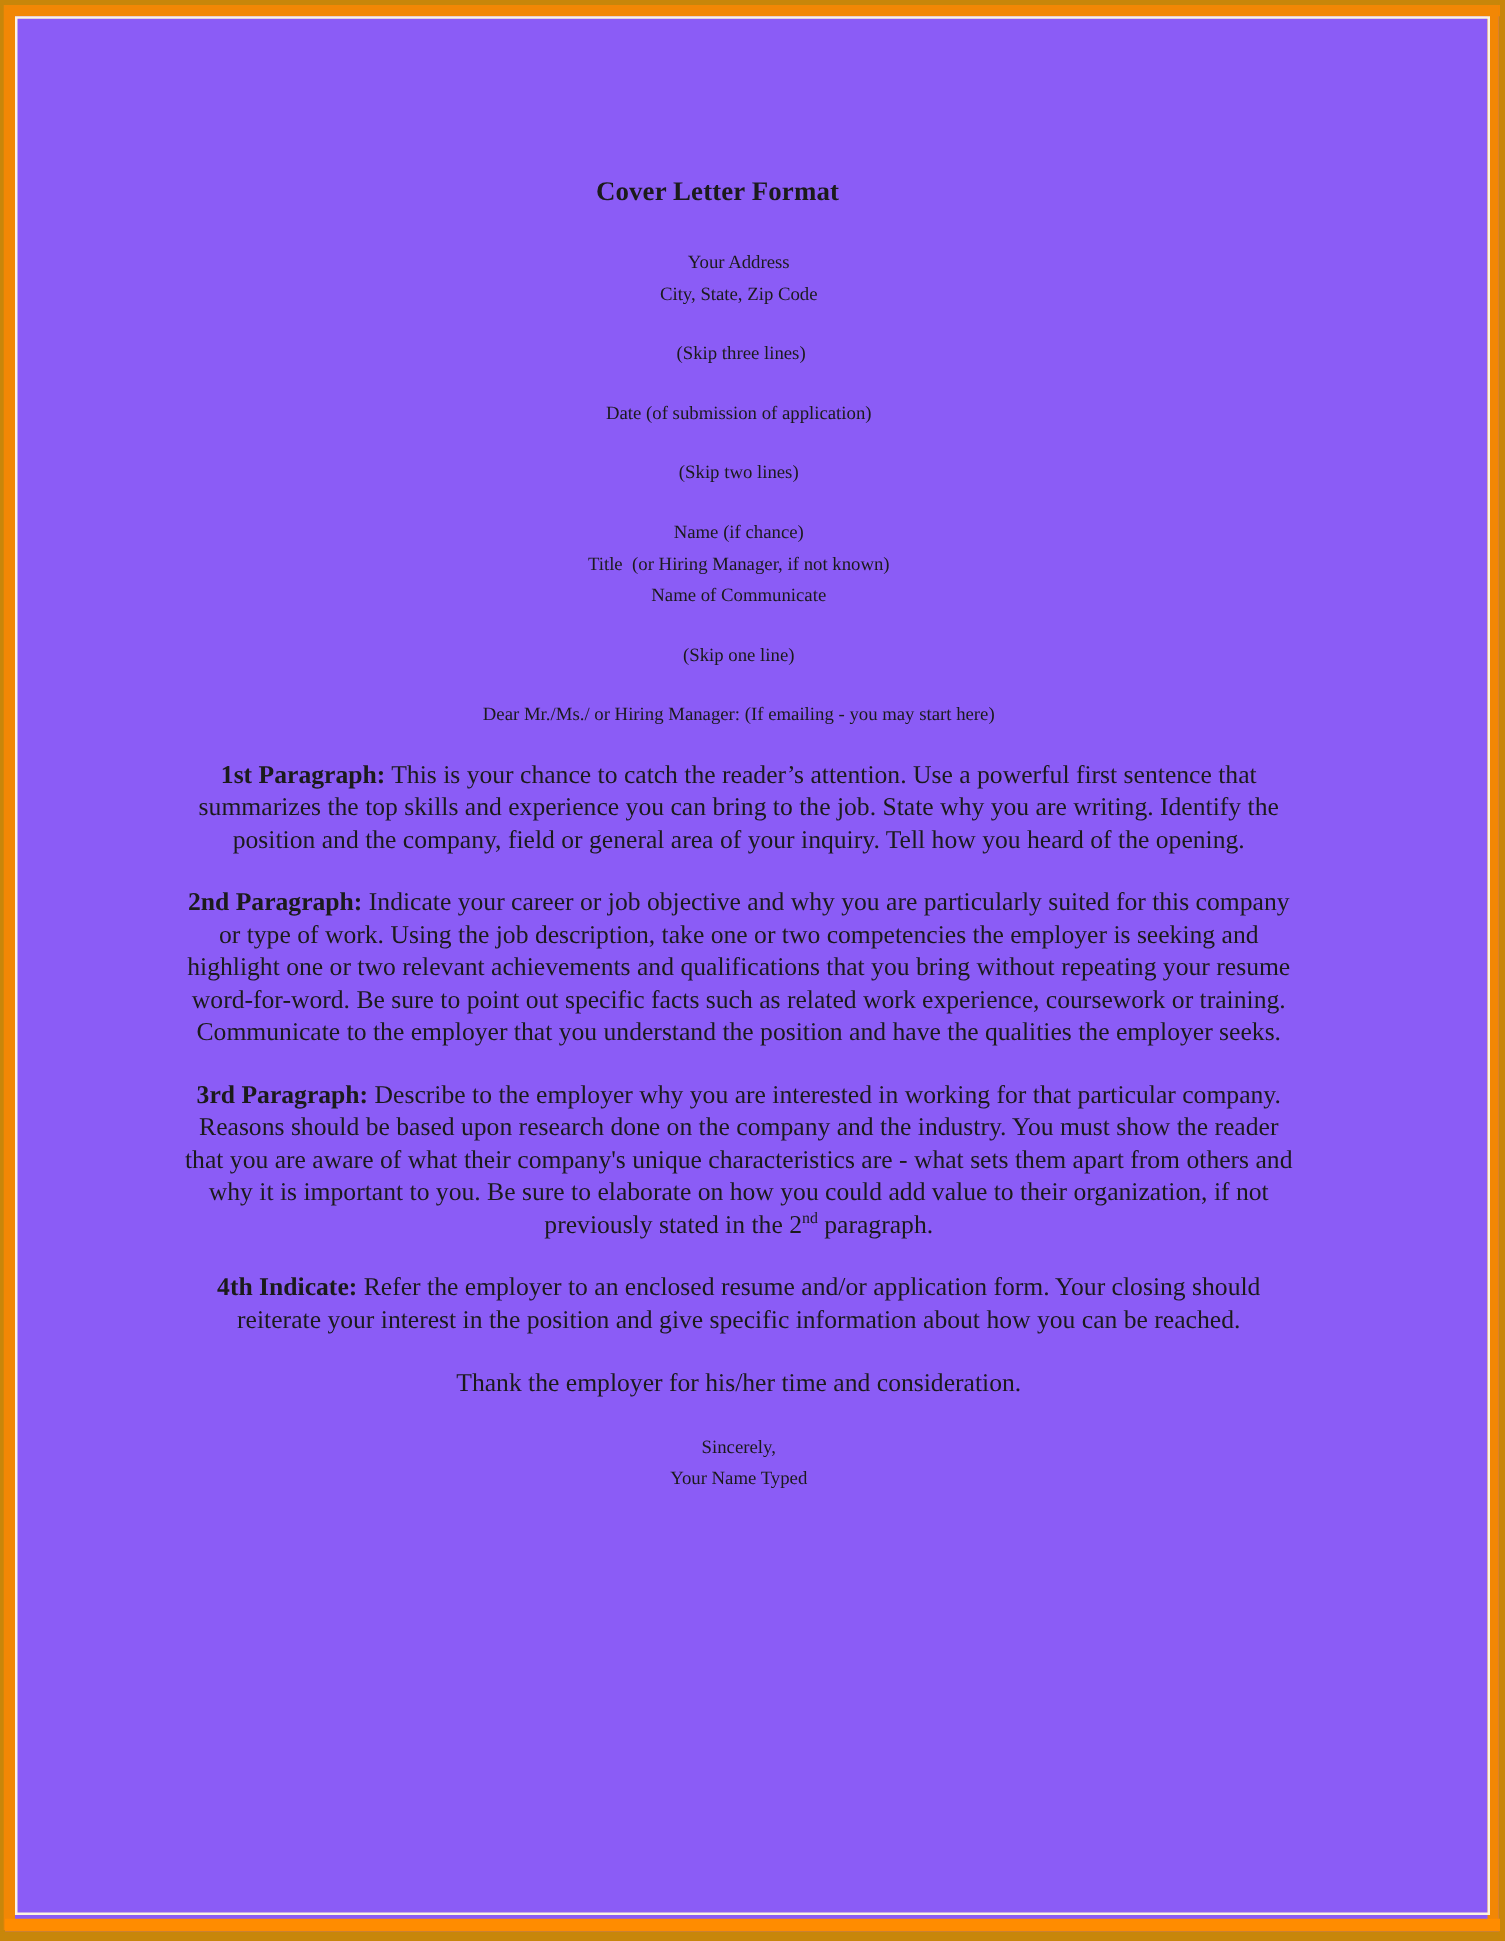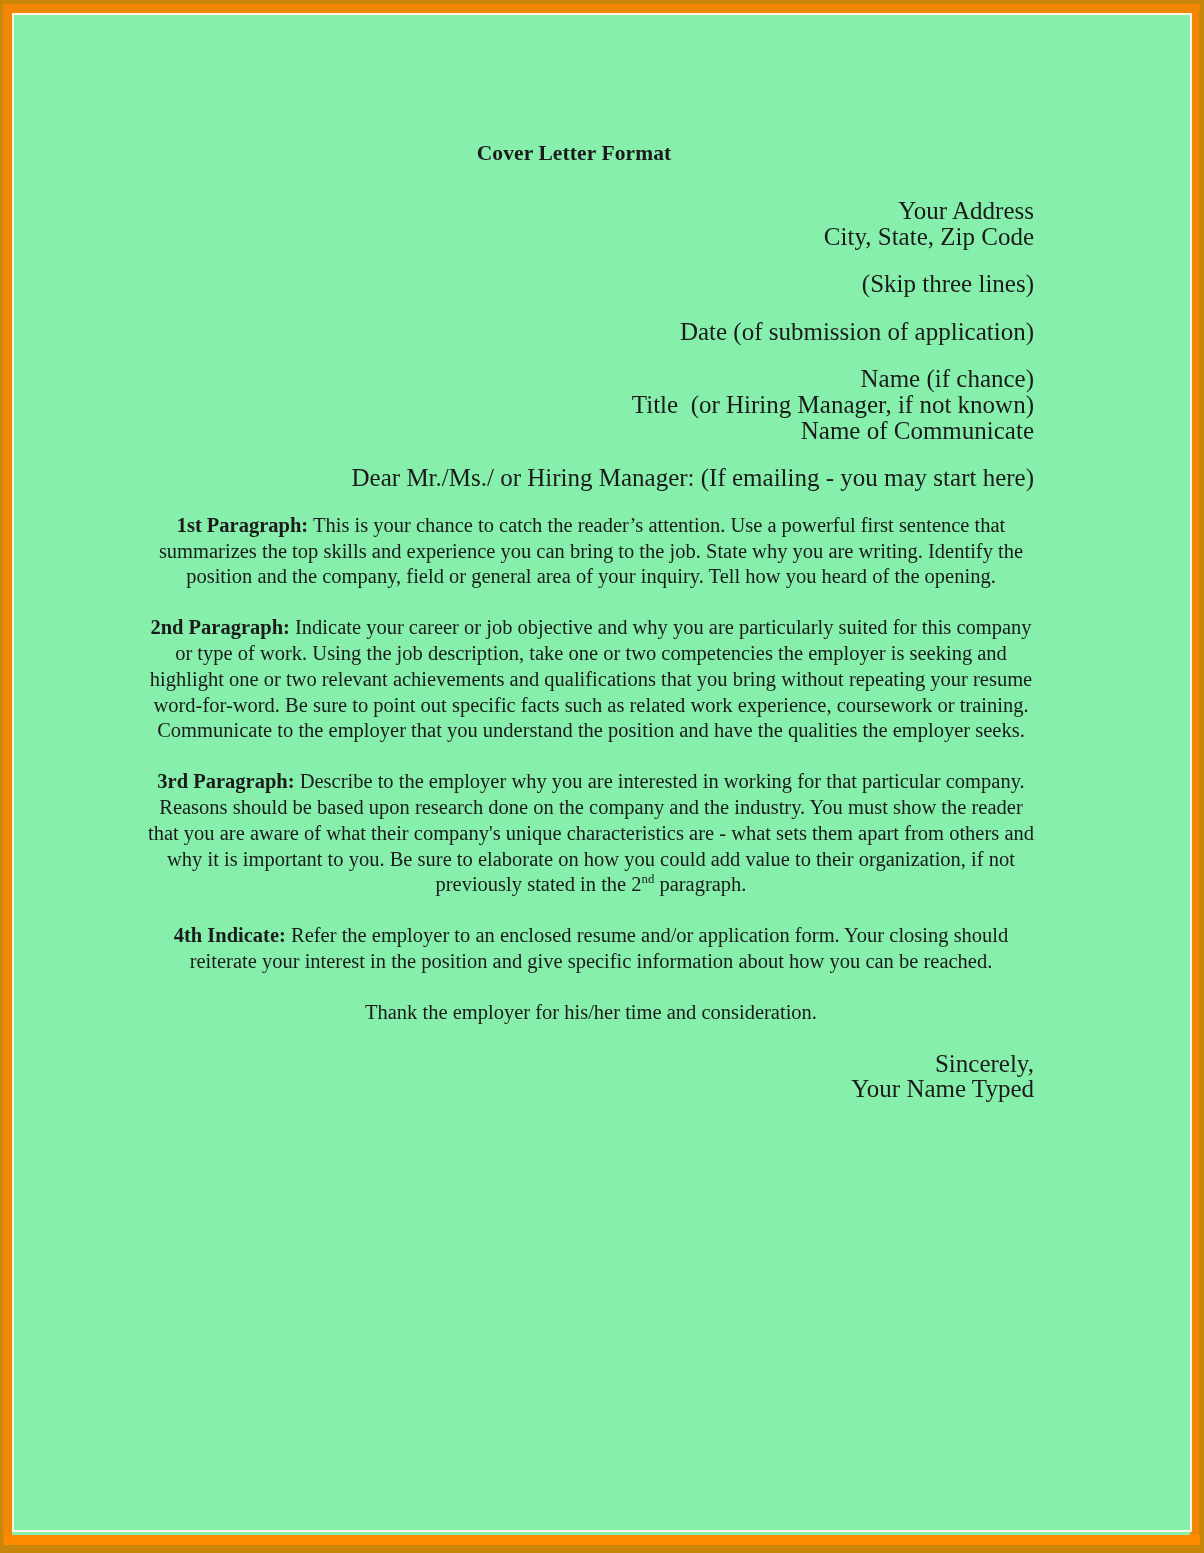--- a/index.html
+++ b/index.html
@@ -13,21 +13,21 @@
     overflow: hidden;
     font-family: "Liberation Serif", "DejaVu Serif", serif;
   }
 
   
   .page-frame {
     position: relative;
     width: 1204px;
     height: 1553px;
     box-sizing: border-box;
-    background: #86efac;
+    background: #8b5cf6;
   }
   .frame-band {
     position: absolute;
     pointer-events: none;
   }
   
   .band-outer-top    { left: 0;    top: 0;     width: 1204px; height: 5px;   background: #C8860A; }
   .band-outer-left   { left: 0;    top: 0;     width: 4px;    height: 1553px; background: #C8860A; }
   .band-outer-right  { right: 0;   top: 0;     width: 5px;    height: 1553px; background: #C8860A; }
   .band-outer-bottom { left: 0;    bottom: 0;  width: 1204px; height: 8px;   background: #C8860A; }
@@ -58,25 +58,25 @@
     font-weight: bold;
     font-size: 21.5px;
     line-height: 26px;
     color: #1b1b1b;
     margin: 0 0 32px 0;
     letter-spacing: 0.1px;
     padding-right: 34px;
   }
 
   .block {
-    font-size: 25px;
+    font-size: 15px;
     line-height: 25.6px;
     color: #1b1b1b;
     margin: 0 0 22px 0;
-    text-align: right;
+    text-align: center;
   }
   .line { display: block; white-space: pre-wrap; }
 
   .para {
     font-size: 20.5px;
     line-height: 25.8px;
     color: #1b1b1b;
     margin: 0 0 25px 0;
     text-align: center;
   }
@@ -114,27 +114,33 @@
     </div>
 
     <div class="block">
       <span class="line"> (Skip three lines)</span>
     </div>
 
     <div class="block">
       <span class="line">Date (of submission of application)</span>
     </div>
 
+    <div class="block">
+      <span class="line">(Skip two lines)</span>
+    </div>
 
     <div class="block">
       <span class="line">Name (if chance)</span>
       <span class="line">Title  (or Hiring Manager, if not known)</span>
       <span class="line">Name of Communicate</span>
     </div>
 
+    <div class="block">
+      <span class="line">(Skip one line)</span>
+    </div>
 
     <div class="block">
       <span class="line">Dear Mr./Ms./ or Hiring Manager: (If emailing - you may start here)</span>
     </div>
 
     <p class="para"><span class="lbl">1st Paragraph:</span><span>  This is your chance to catch the reader’s attention. Use a powerful first sentence that summarizes the top skills and experience you can bring to the job.  State why you are writing. Identify the position and the company, field or general area of your inquiry. Tell how you heard of the opening.</span></p>
 
     <p class="para"><span class="lbl">2nd Paragraph:</span><span>  Indicate your career or job objective and why you are particularly suited for this company or type of work. Using the job description, take one or two competencies the employer is seeking and highlight one or two relevant achievements and qualifications that you bring without repeating your resume word-for-word. Be sure to point out specific facts such as related work experience, coursework or training. Communicate to the employer that you understand the position and have the qualities the employer seeks.</span></p>
 
     <p class="para"><span class="lbl">3rd Paragraph:</span><span>  Describe to the employer why you are interested in working for that particular company. Reasons should be based upon research done on the company and the industry. You must show the reader that you are aware of what their company's unique characteristics are - what sets them apart from others and why it is important to you. Be sure to elaborate on how you could add value to their organization, if not previously stated in the 2</span><sup>nd</sup><span> paragraph.</span></p>

